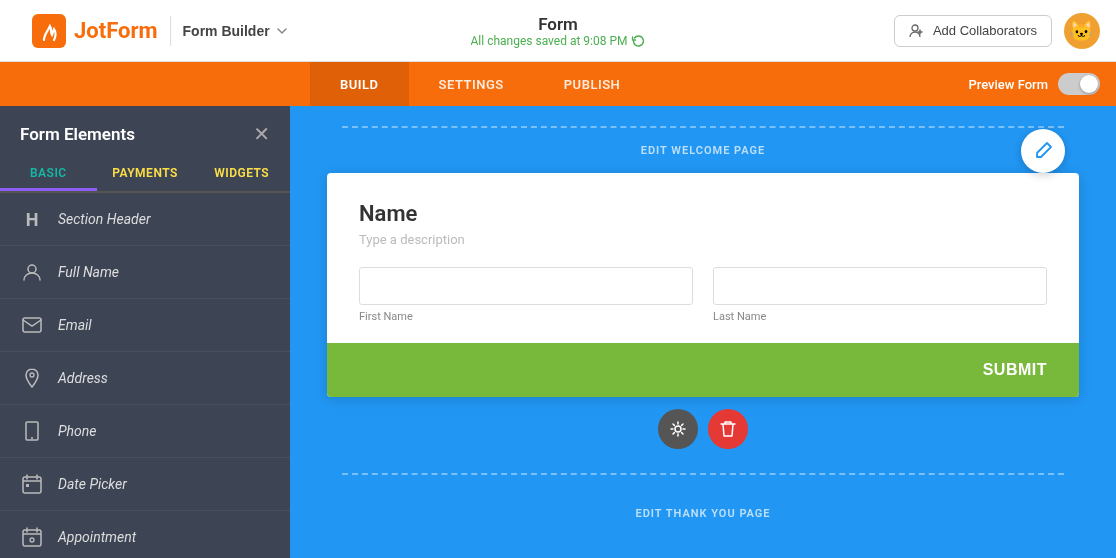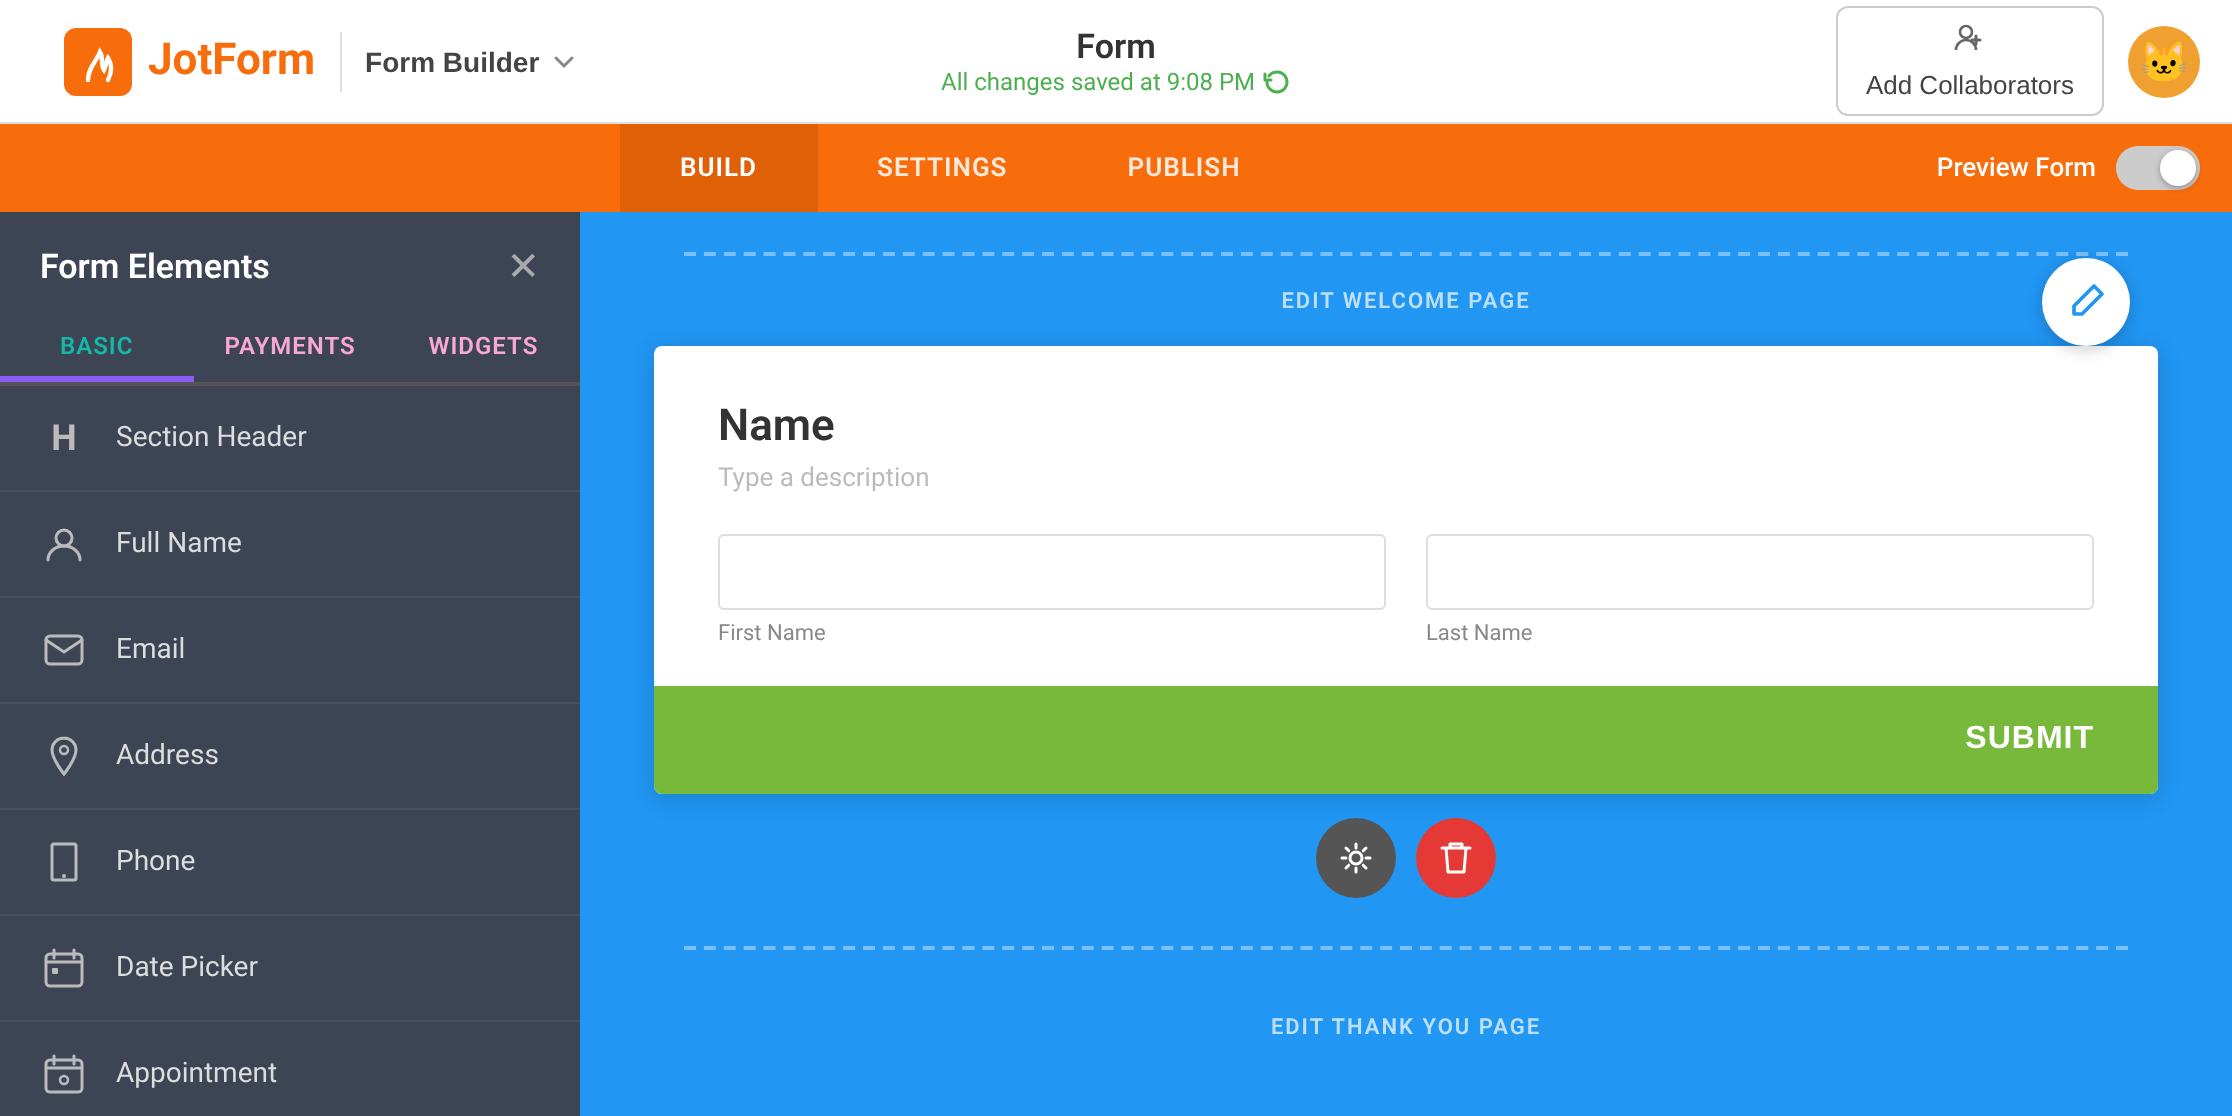--- a/index.html
+++ b/index.html
@@ -76,21 +76,20 @@
       display: flex;
       align-items: center;
       gap: 8px;
       border: 1.5px solid #ccc;
       border-radius: 6px;
       padding: 7px 14px;
       font-size: 13px;
       color: #444;
       background: #fff;
       cursor: pointer;
-      flex-direction: column;
     }
     .avatar {
       width: 36px;
       height: 36px;
       border-radius: 50%;
       background: #f0a030;
       overflow: hidden;
       display: flex;
       align-items: center;
       justify-content: center;
@@ -188,21 +187,21 @@
     .sidebar-tabs {
       display: flex;
       border-bottom: 2px solid #555;
     }
     .sidebar-tab {
       flex: 1;
       text-align: center;
       padding: 8px 0;
       font-size: 12px;
       font-weight: 600;
-      color: #f9a8d4;
+      color: #fde047;
       cursor: pointer;
       letter-spacing: 0.5px;
     }
     .sidebar-tab.active {
       color: #14b8a6;
       border-bottom: 3px solid #8b5cf6;
     }
     .sidebar-items {
       flex: 1;
       overflow-y: auto;
@@ -220,20 +219,21 @@
       height: 24px;
       display: flex;
       align-items: center;
       justify-content: center;
       color: #bbb;
       font-size: 16px;
     }
     .item-label {
       font-size: 14px;
       color: #ddd;
+      font-style: italic;
     }
 
     
     .canvas {
       flex: 1;
       background: #2196f3;
       overflow-y: auto;
       position: relative;
       display: flex;
       flex-direction: column;

